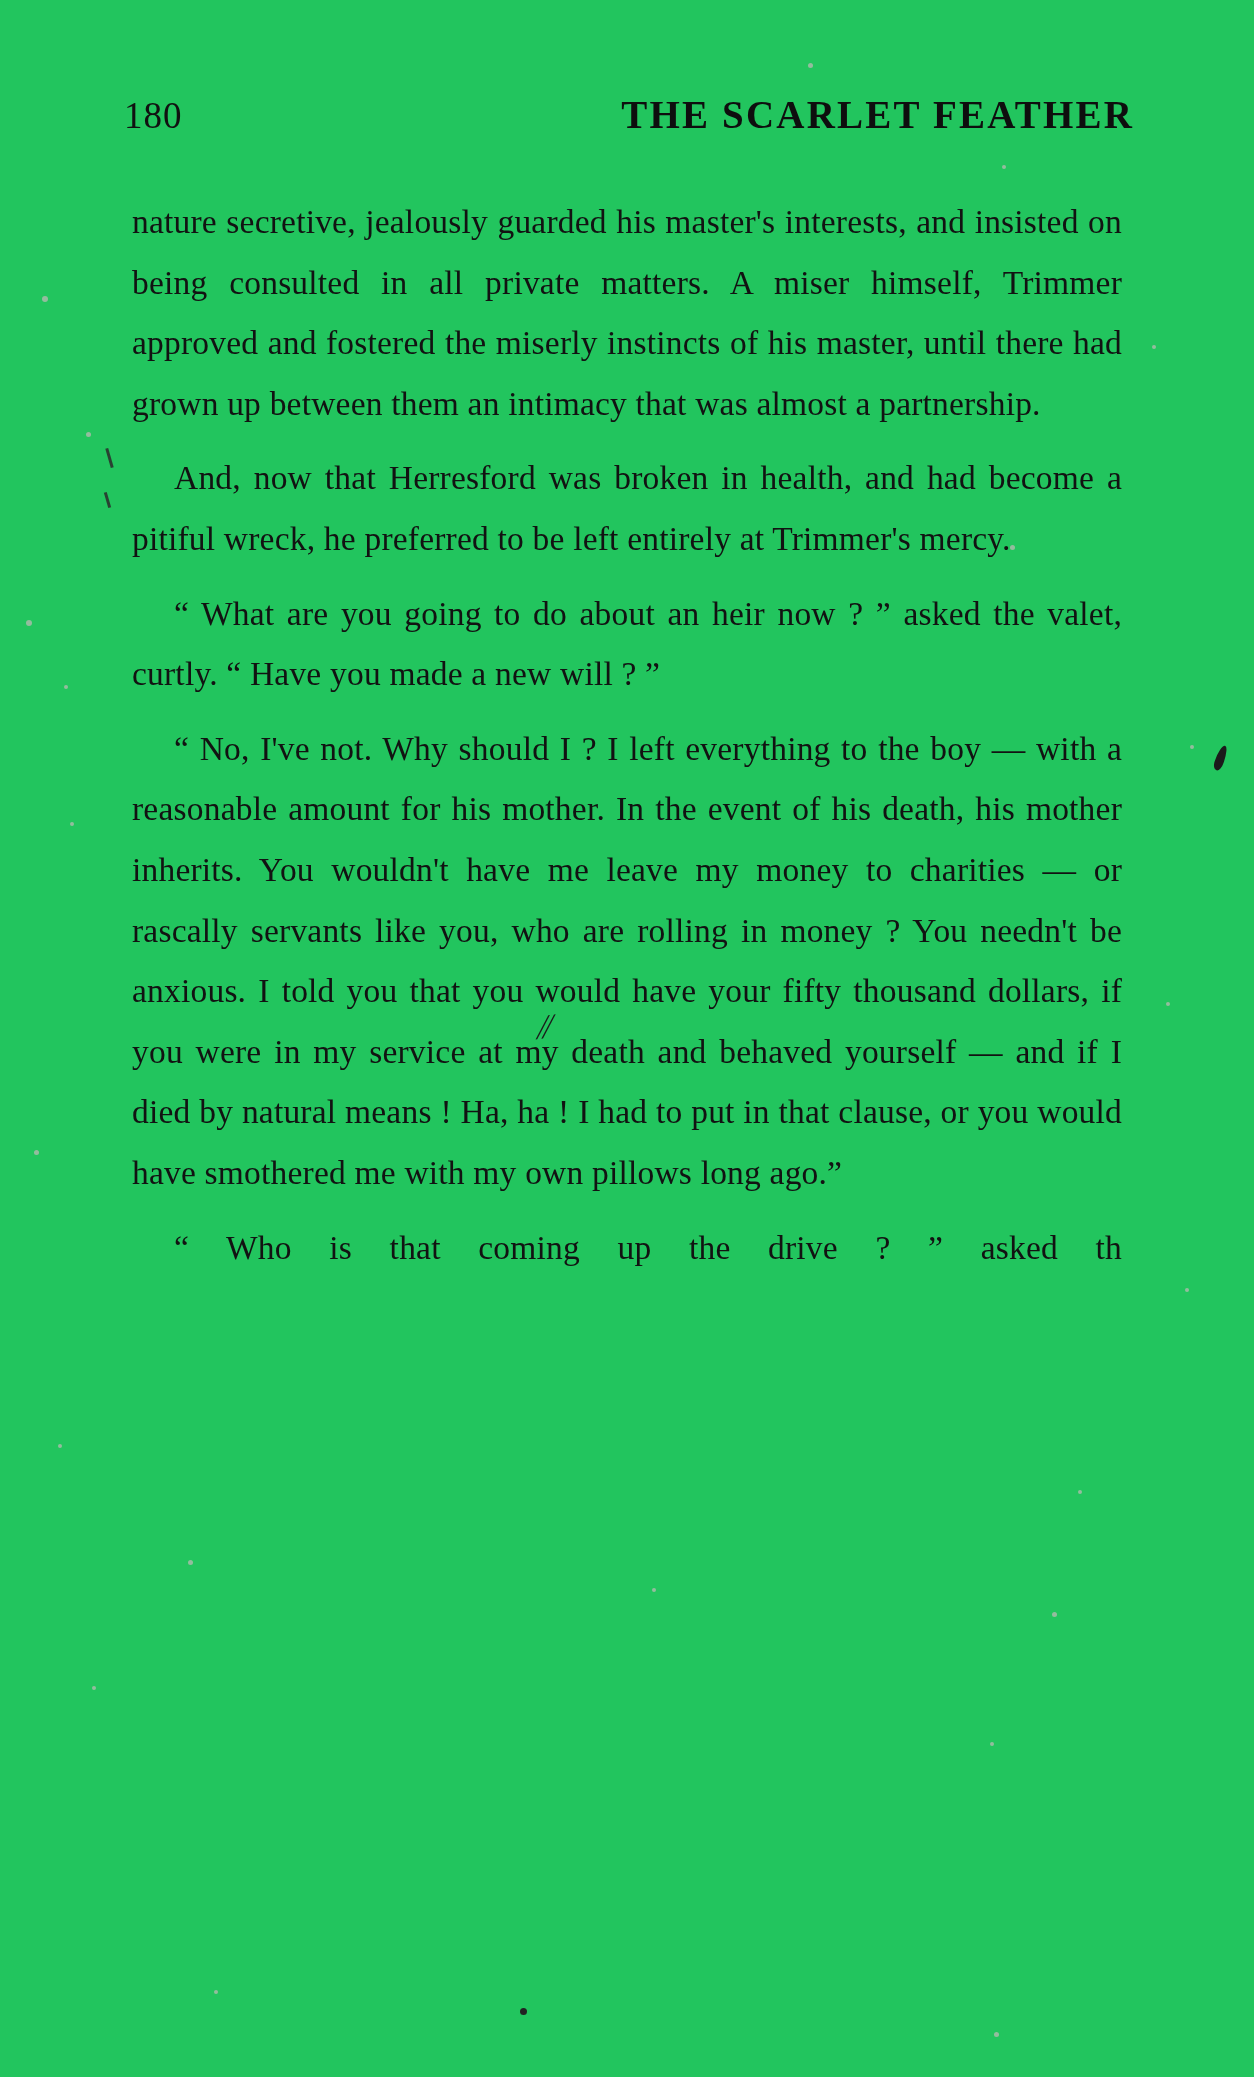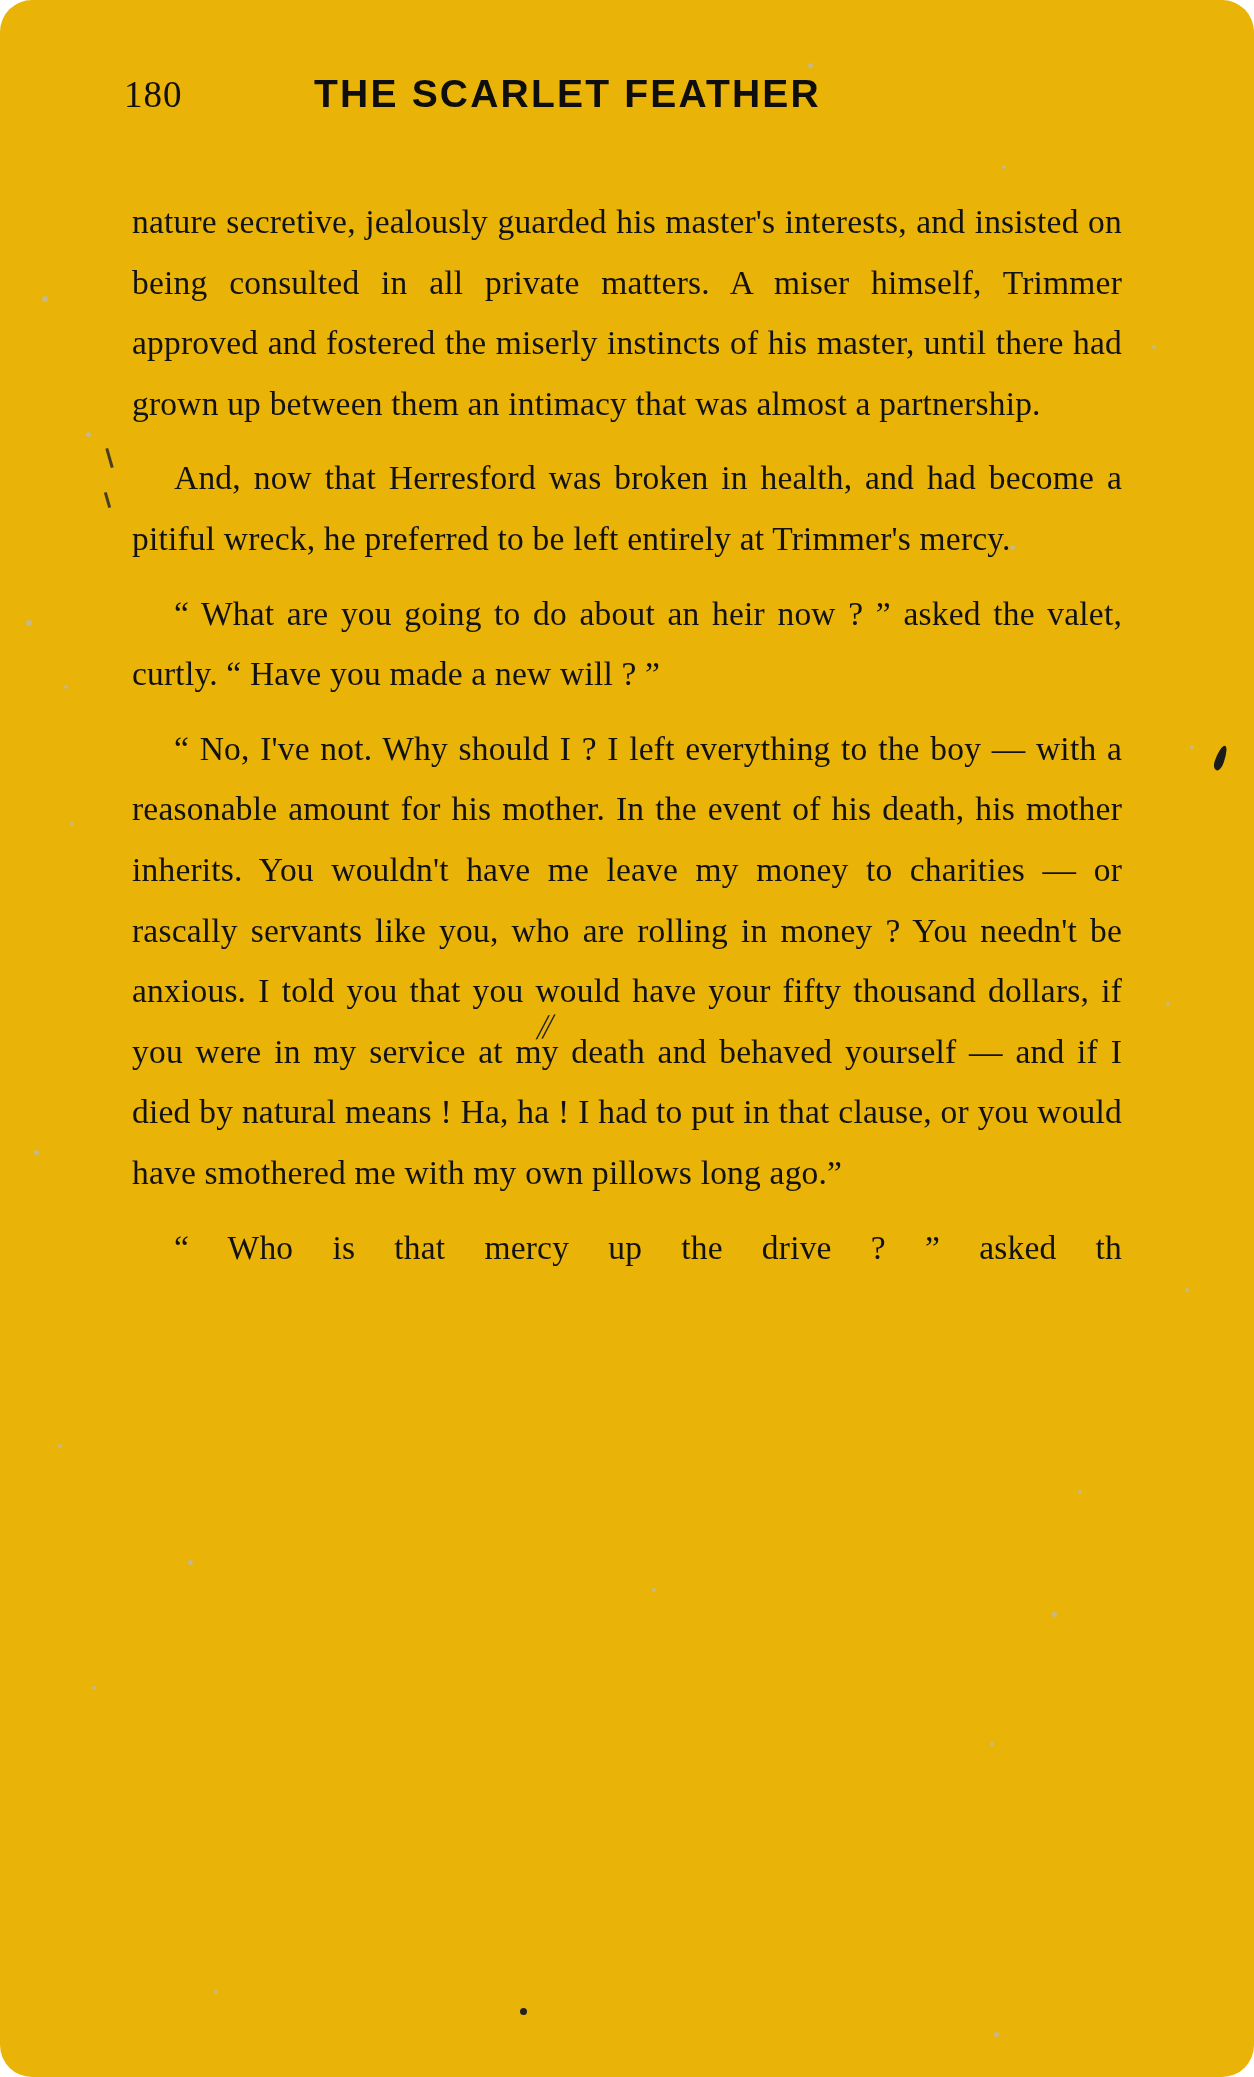--- a/index.html
+++ b/index.html
@@ -4,25 +4,24 @@
 <style>
   html, body {
     margin: 0;
     padding: 0;
     background: #ffffff;
   }
   .page {
     position: relative;
     width: 1254px;
     height: 2077px;
-    background: #eab308;
+    background: #22c55e;
     overflow: hidden;
     font-family: "Liberation Serif", serif;
     color: #141414;
-    border-radius: 32px;
   }
   
   .speck {
     position: absolute;
     background: #b9b9b3;
     border-radius: 50%;
     opacity: 0.75;
   }
   .header {
     position: absolute;
@@ -34,28 +33,29 @@
   }
   .folio {
     font-family: "Liberation Serif", serif;
     font-size: 37px;
     letter-spacing: 1px;
     font-weight: 400;
     color: #111;
     width: 150px;
   }
   .running-title {
-    font-family: Liberation Sans, sans-serif;
+    font-family: Liberation Serif, serif;
     font-size: 39px;
     letter-spacing: 2.2px;
     font-weight: 700;
     color: #0e0e0e;
     flex: 1;
-    text-align: left;
+    text-align: right;
     padding-left: 40px;
+    margin-top: 20px;
   }
   .body-text {
     position: absolute;
     top: 178px;
     left: 118px;
     width: 1018px;
   }
   p {
     margin: 14px;
     font-family: "Liberation Serif", serif;
@@ -134,21 +134,21 @@
   <div class="header">
     <div class="folio">180</div>
     <div class="running-title">THE SCARLET FEATHER</div>
   </div>
 
   <div class="body-text">
     <p>nature secretive, jealously guarded his master's interests, and insisted on being consulted in all private matters.  A miser himself, Trimmer approved and fostered the miserly instincts of his master, until there had grown up between them an intimacy that was almost a partnership.</p>
     <p class="indent">And, now that Herresford was broken in health, and had become a pitiful wreck, he preferred to be left entirely at Trimmer's mercy.</p>
     <p class="indent">“ What are you going to do about an heir now ? ” asked the valet, curtly.  “ Have you made a new will ? ”</p>
     <p class="indent">“ No, I've not.  Why should I ?  I left everything to the boy — with a reasonable amount for his mother.  In the event of his death, his mother inherits.  You wouldn't have me leave my money to charities — or rascally servants like you, who are rolling in money ?  You needn't be anxious.  I told you that you would have your fifty thousand dollars, if you were in my service at my death and behaved yourself — and if I died by natural means !  Ha, ha ! I had to put in that clause, or you would have smothered me with my own pillows long ago.”</p>
-    <p class="indent force-justify">“ Who is that mercy up the drive ? ” asked th</p>
+    <p class="indent force-justify">“ Who is that coming up the drive ? ” asked th</p>
   </div>
 
   <div class="ink-blob" style="left:1216px; top:745px;"></div>
   <div class="stray-tick" style="left:108px; top:448px;"></div>
   <div class="stray-tick" style="left:106px; top:492px; height:16px;"></div>
   <div class="pen-mark" style="left:540px; top:1008px; font-size:34px; transform: rotate(-8deg);">⁄⁄</div>
 
   <div class="bottom-dot" style="left:520px; top:2008px;"></div>
   <div class="speck" style="left:994px; top:2032px; width:5px; height:5px;"></div>
   <div class="speck" style="left:214px; top:1990px; width:4px; height:4px;"></div>

